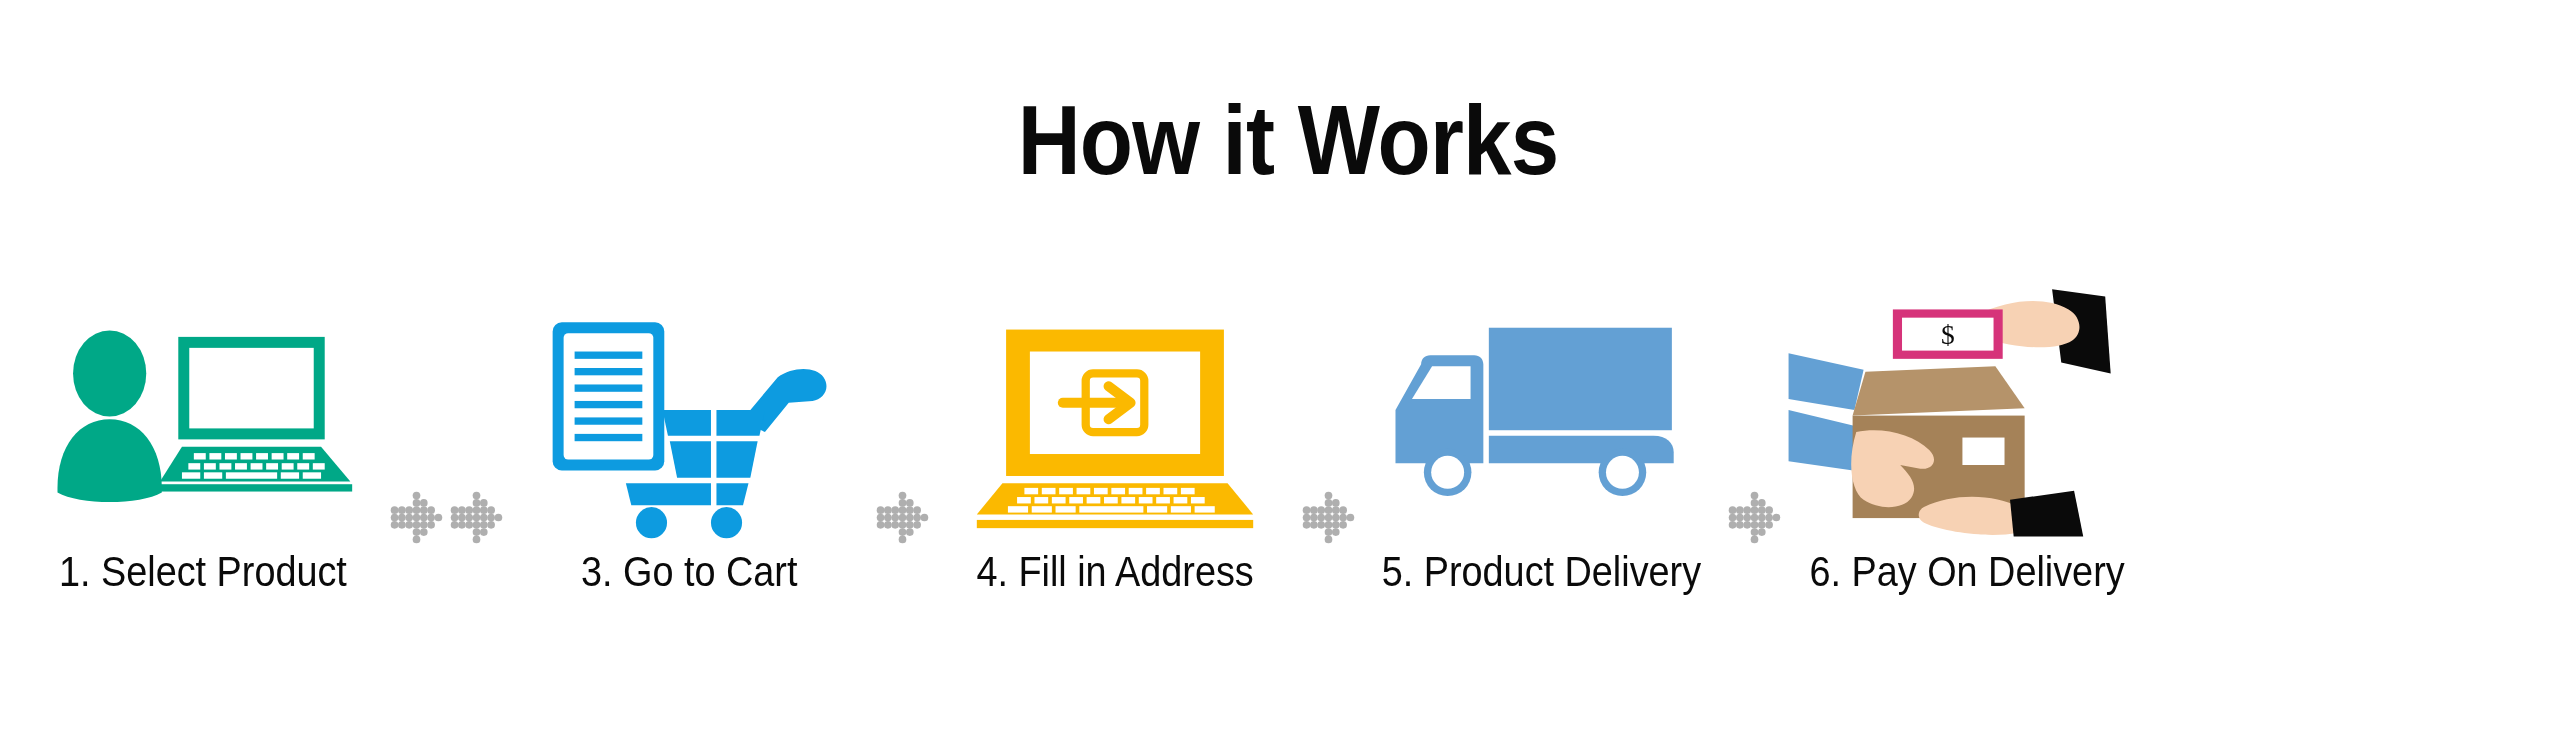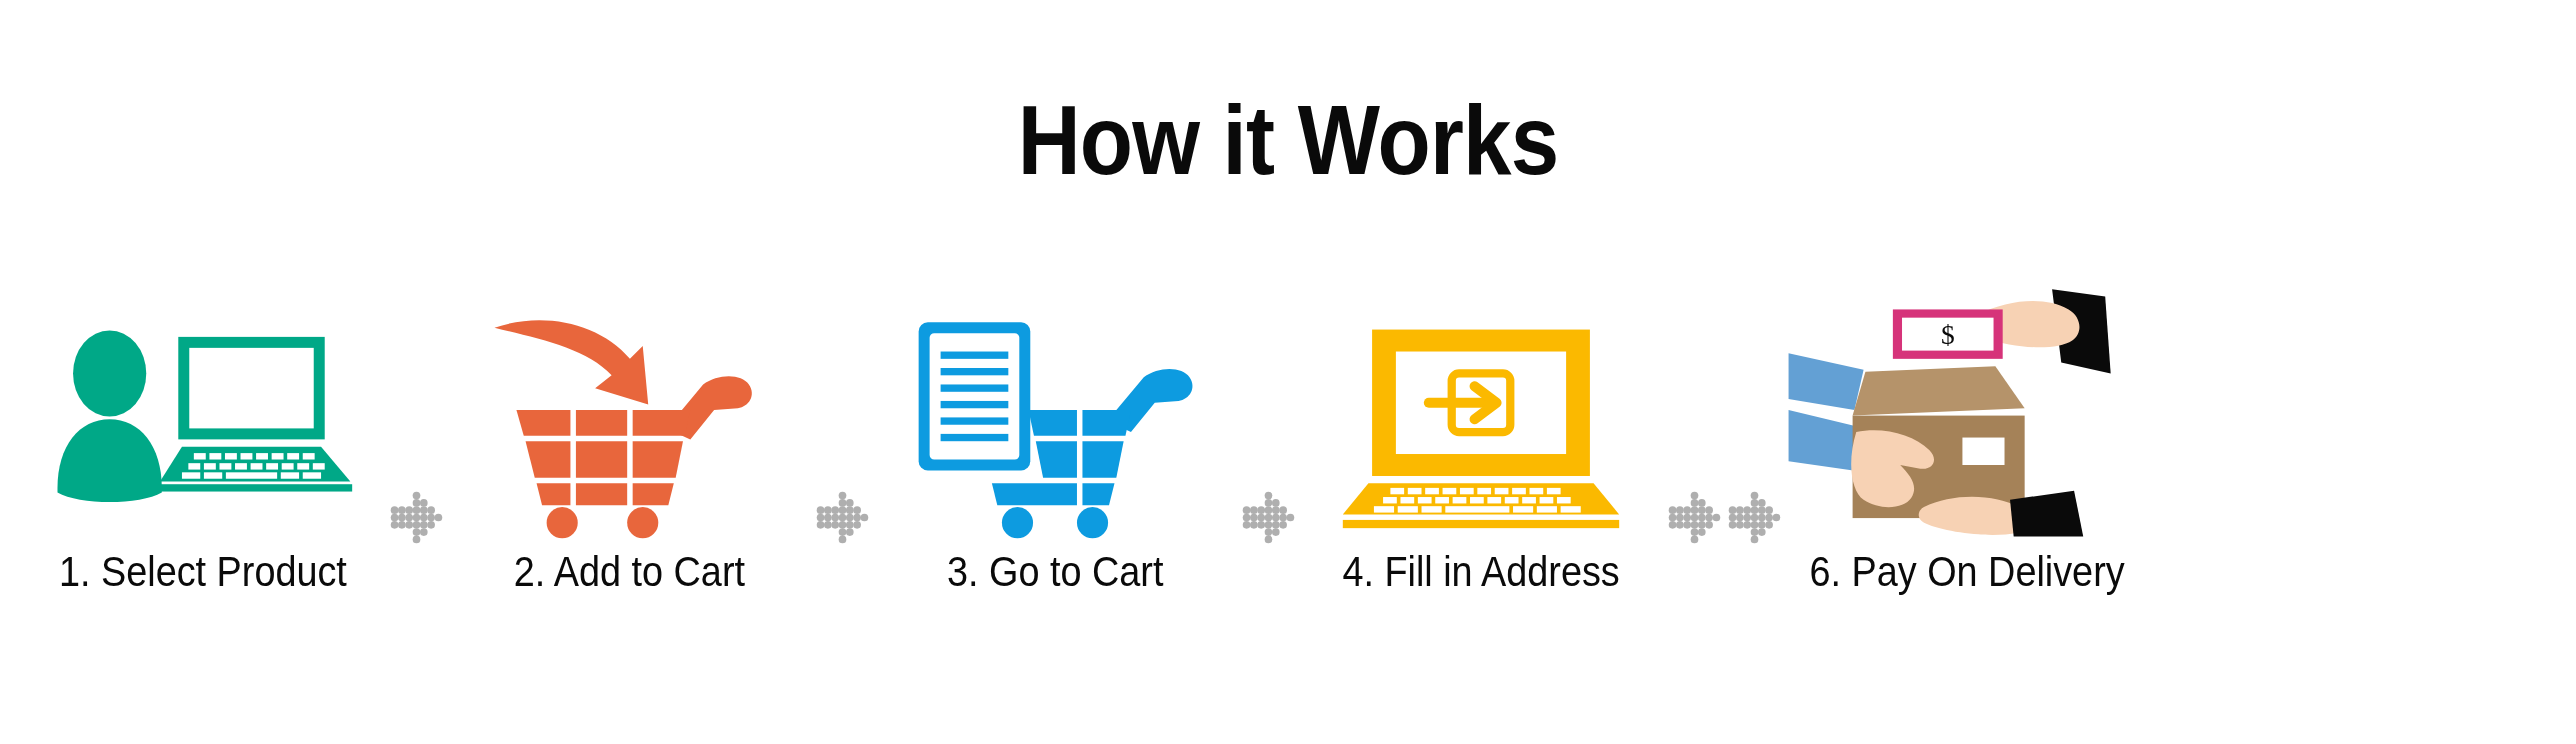--- a/index.html
+++ b/index.html
@@ -165,49 +165,20 @@
         <circle cx="29" cy="37" r="4.2"></circle>
           <circle cx="37" cy="37" r="4.2"></circle>
           <circle cx="45" cy="37" r="4.2"></circle>
         <circle cx="29" cy="45" r="4.2"></circle>
           <circle cx="37" cy="45" r="4.2"></circle>
         <circle cx="29" cy="53" r="4.2"></circle>
       </g>
     </svg>
   </div>
 
-  <div class="step">
-    <div class="art">
-      <svg class="icon" viewBox="0 0 330 250">
-        <g fill="#E8663C">
-
-          <path d="M18 28 C70 10 132 22 166 62 L180 48 L186 112 L128 94 L146 80
-                   C118 50 66 40 18 28 Z"></path>
-
-          <path d="M246 90 C262 78 288 78 296 90 C304 102 296 114 284 116
-                   L258 118 L232 150 L206 138 Z"></path>
-
-          <path d="M42 118 L232 118 L226 146 L50 146 Z"></path>
-
-          <path d="M52 152 L224 152 L216 192 L62 192 Z"></path>
-
-          <path d="M64 198 L214 198 L208 222 L70 222 Z"></path>
-
-          <circle cx="92" cy="241" r="17"></circle>
-          <circle cx="180" cy="241" r="17"></circle>
-        </g>
-
-        <g stroke="#ffffff" stroke-width="6">
-          <line x1="104" y1="116" x2="104" y2="224"></line>
-          <line x1="166" y1="116" x2="166" y2="224"></line>
-        </g>
-      </svg>
-    </div>
-    <div class="caption">2. Add to Cart</div>
-  </div>
 
   <div class="sep">
     <svg width="53" height="53" viewBox="0 0 58 58">
       <g fill="#AFAFAF">
         <circle cx="29" cy="5" r="4.2"></circle>
         <circle cx="29" cy="13" r="4.2"></circle>
           <circle cx="37" cy="13" r="4.2"></circle>
         <circle cx="5" cy="21" r="4.2"></circle>
           <circle cx="13" cy="21" r="4.2"></circle>
           <circle cx="21" cy="21" r="4.2"></circle>
@@ -376,20 +347,45 @@
         <circle cx="29" cy="37" r="4.2"></circle>
           <circle cx="37" cy="37" r="4.2"></circle>
           <circle cx="45" cy="37" r="4.2"></circle>
         <circle cx="29" cy="45" r="4.2"></circle>
           <circle cx="37" cy="45" r="4.2"></circle>
         <circle cx="29" cy="53" r="4.2"></circle>
       </g>
     </svg>
   </div>
 
+  <div class="step">
+    <div class="art">
+      <svg class="icon" viewBox="0 0 330 250">
+        <g fill="#63A0D4">
+
+          <rect x="108" y="28" width="200" height="112"></rect>
+
+          <path d="M108 146 L288 146 C302 146 310 154 310 164 L310 176 L108 176 Z"></path>
+
+          <path d="M34 68 C34 62 38 58 44 58 L92 58 C98 58 102 62 102 68
+                   L102 176 L6 176 L6 118 Z"></path>
+        </g>
+
+        <path d="M46 70 L88 70 L88 106 L24 106 Z" fill="#ffffff"></path>
+
+        <g>
+          <circle cx="63" cy="186" r="26" fill="#63A0D4"></circle>
+          <circle cx="63" cy="186" r="18" fill="#ffffff"></circle>
+          <circle cx="254" cy="186" r="26" fill="#63A0D4"></circle>
+          <circle cx="254" cy="186" r="18" fill="#ffffff"></circle>
+        </g>
+      </svg>
+    </div>
+    <div class="caption">5. Product Delivery</div>
+  </div>
 
   <div class="sep">
     <svg width="53" height="53" viewBox="0 0 58 58">
       <g fill="#AFAFAF">
         <circle cx="29" cy="5" r="4.2"></circle>
         <circle cx="29" cy="13" r="4.2"></circle>
           <circle cx="37" cy="13" r="4.2"></circle>
         <circle cx="5" cy="21" r="4.2"></circle>
           <circle cx="13" cy="21" r="4.2"></circle>
           <circle cx="21" cy="21" r="4.2"></circle>

